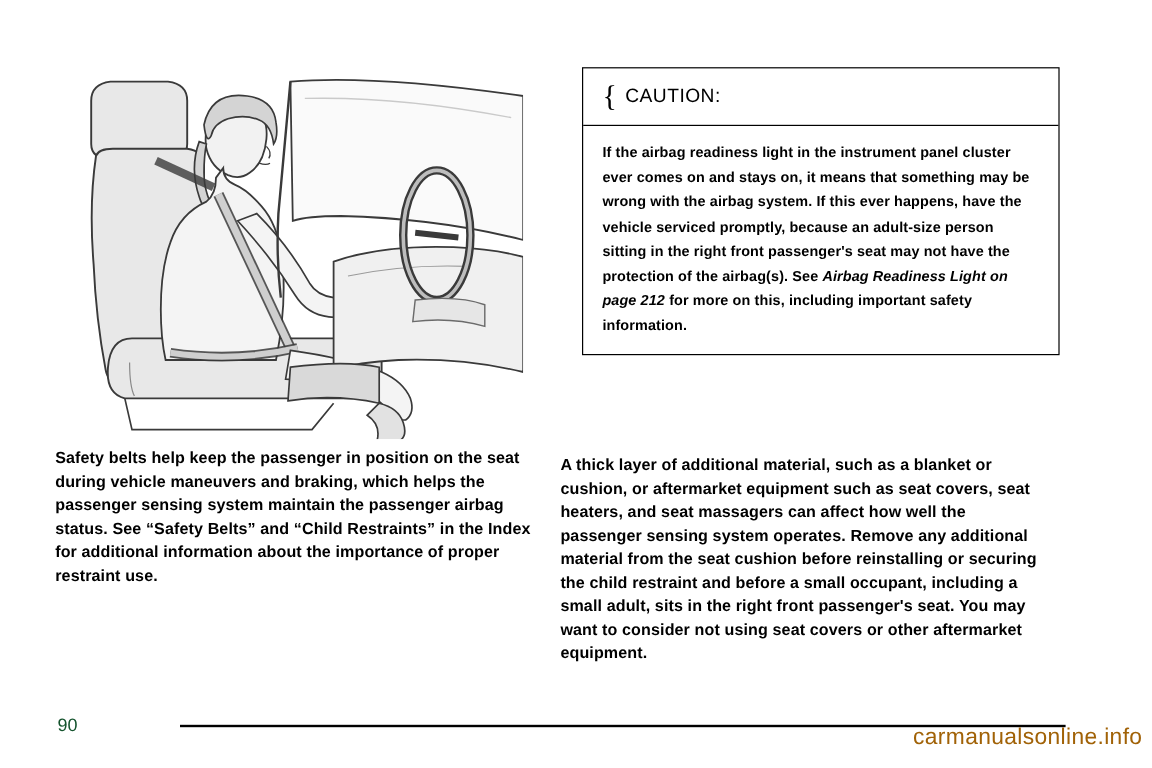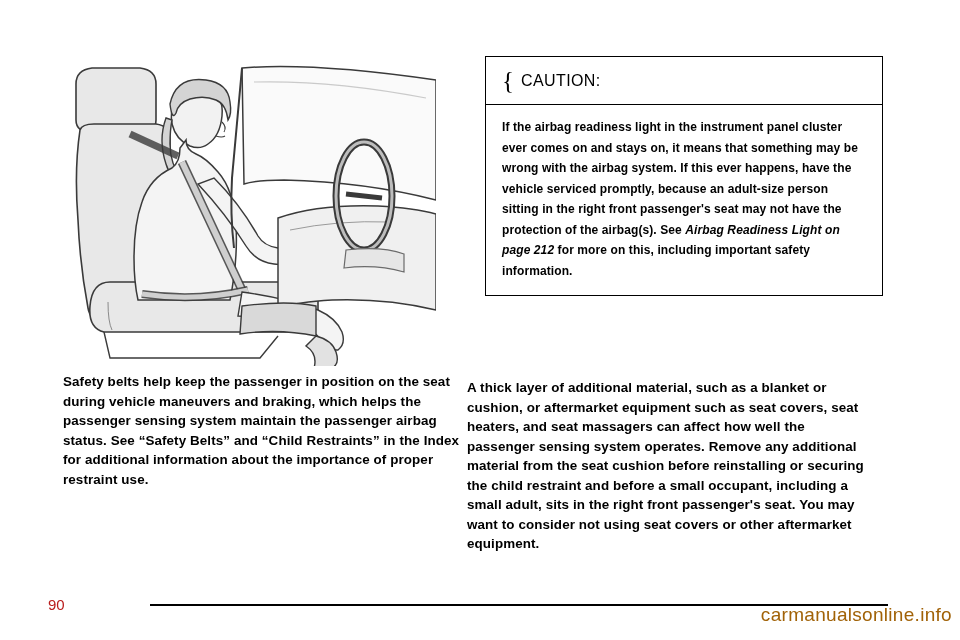--- a/index.html
+++ b/index.html
@@ -44,21 +44,20 @@
     color: #000000;
     font-family: "Liberation Sans", sans-serif;
     font-weight: bold;
     letter-spacing: 0.1px;
   }
   .left-text {
     position: absolute;
     left: 46px;
     top: 372px;
     width: 400px;
-    margin-left: 17px;
   }
 
   
   .right-col {
     position: absolute;
     left: 485px;
     top: 56px;
     width: 400px;
   }
   .caution-box {
@@ -109,21 +108,21 @@
     top: 604px;
     width: 738px;
     height: 1.5px;
     background: #000000;
   }
   .page-number {
     position: absolute;
     left: 48px;
     top: 596px;
     font-size: 15px;
-    color: #b91c1c;
+    color: #14532d;
     font-family: "Liberation Sans", sans-serif;
   }
   .watermark-bottom {
     position: absolute;
     right: 8px;
     top: 604px;
     font-size: 19px;
     color: #a16207;
     letter-spacing: 0.3px;
     font-family: "Liberation Sans", sans-serif;

